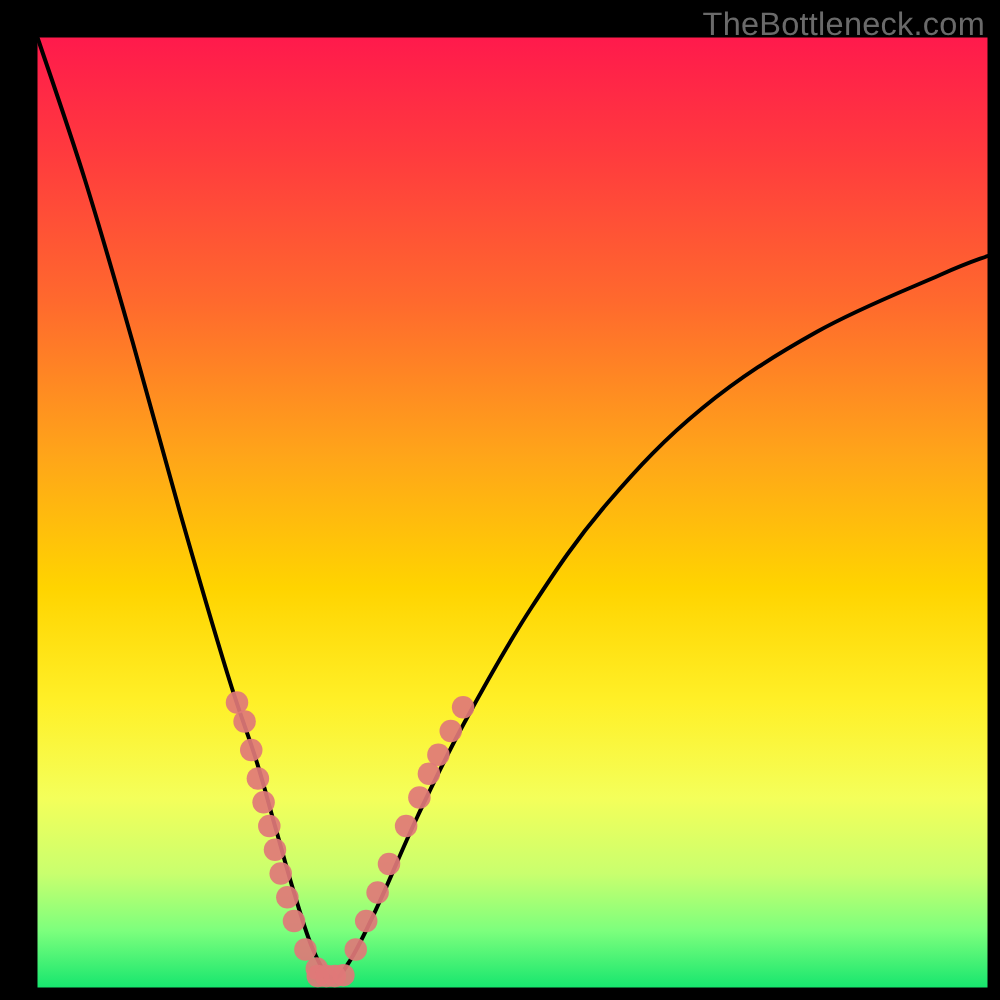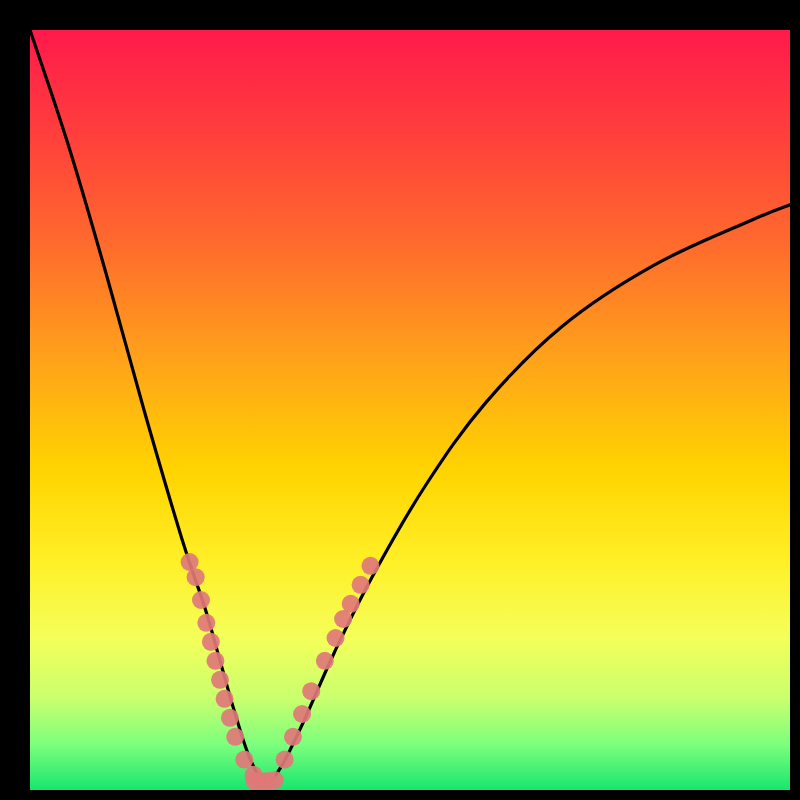--- a/index.html
+++ b/index.html
@@ -32,20 +32,21 @@
   svg {
     position: absolute;
     left: 0;
     top: 0;
   }
 </style>
 </head>
 <body>
 
 <div class="frame">
+  <div class="watermark">TheBottleneck.com</div>
   <svg id="chart-svg" width="800" height="800" viewBox="0 0 800 800">
       <defs>
         <linearGradient id="bg-grad" x1="0" y1="0" x2="0" y2="1">
           <stop offset="0%" stop-color="#ff1a4c"></stop>
           <stop offset="12%" stop-color="#ff3a3e"></stop>
           <stop offset="28.000000000000004%" stop-color="#ff6a2d"></stop>
           <stop offset="44%" stop-color="#ffa519"></stop>
           <stop offset="57.99999999999999%" stop-color="#ffd400"></stop>
           <stop offset="70%" stop-color="#fff028"></stop>
           <stop offset="80%" stop-color="#f4ff5a"></stop>

